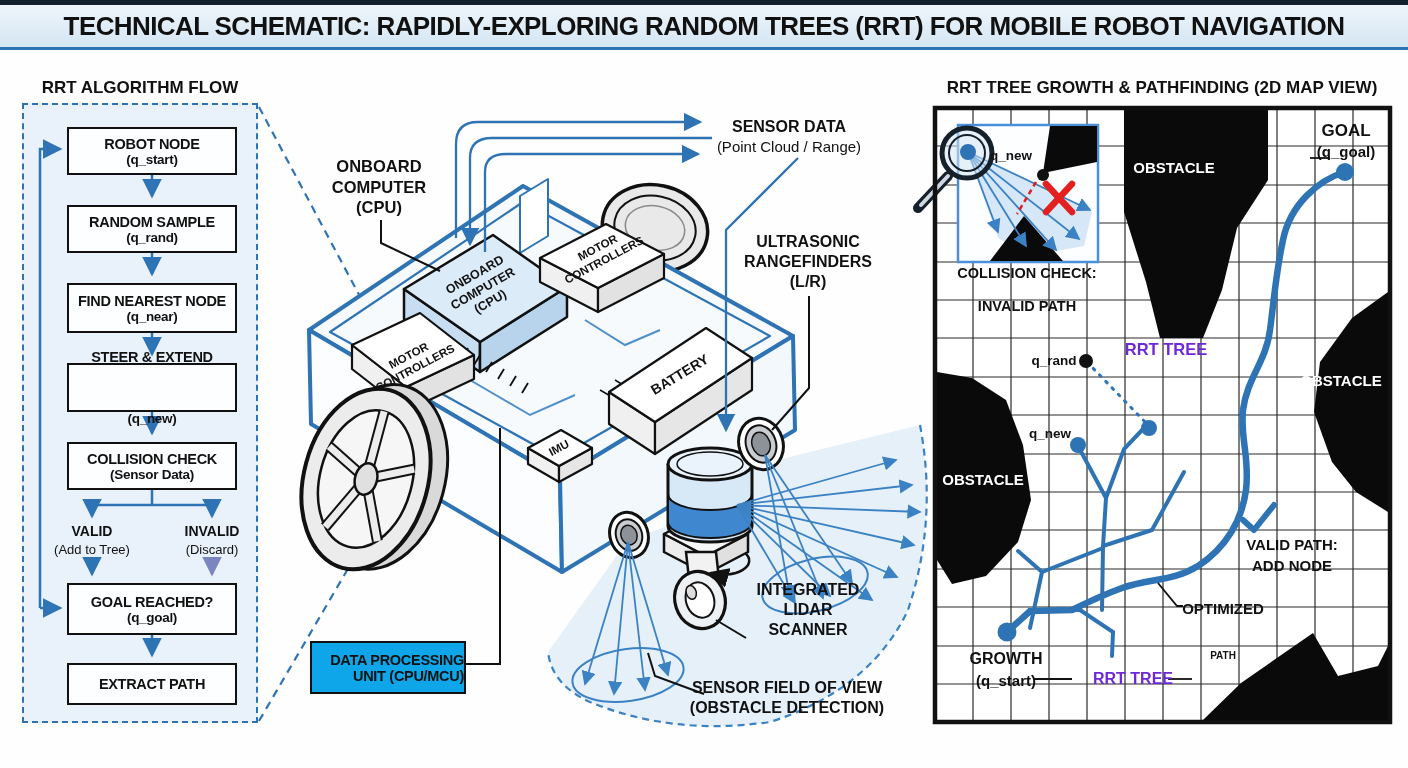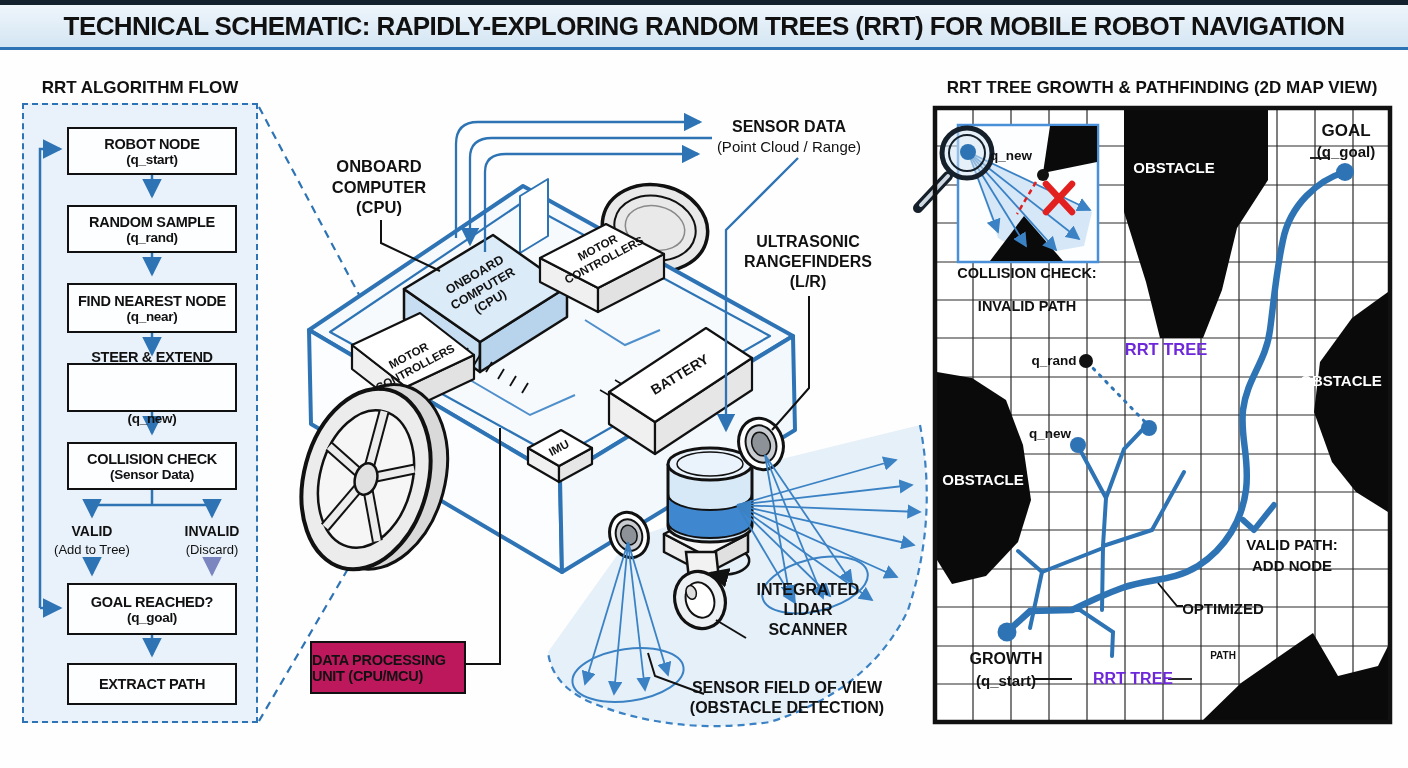--- a/index.html
+++ b/index.html
@@ -19,22 +19,22 @@
   
   .flow-panel{position:absolute;left:22px;top:103px;width:236px;height:620px;box-sizing:border-box;
               background:#e9f2fa;border:2.5px dashed #2e74b5;z-index:1;}
   .fbox{position:absolute;left:67px;width:170px;box-sizing:border-box;background:#fdfeff;
         border:2.5px solid #111;display:flex;flex-direction:column;justify-content:center;
         align-items:center;z-index:3;}
   .fbox .b1{font-size:14.5px;font-weight:bold;letter-spacing:-0.3px;}
   .fbox .b2{font-size:13.5px;font-weight:bold;letter-spacing:-0.3px;}
   .fbox .b2:empty{display:none;}
   .dpu-box{position:absolute;left:310px;top:641px;width:156px;height:53px;box-sizing:border-box;
-           background:#be185d;border:2.5px solid #111;display:flex;flex-direction:column;
-           justify-content:center;align-items:flex-start;z-index:3;}
+           background:#0ea5e9;border:2.5px solid #111;display:flex;flex-direction:column;
+           justify-content:center;align-items:flex-end;z-index:3;}
   .dpu-box div{font-size:14.5px;font-weight:bold;letter-spacing:-0.3px;}
   svg.underlay{position:absolute;left:0;top:0;z-index:2;}
 </style>
 </head>
 <body>
 
 <div class="stage">
 
   <div class="header">
     <div class="t">TECHNICAL SCHEMATIC: RAPIDLY-EXPLORING RANDOM TREES (RRT) FOR MOBILE ROBOT NAVIGATION</div>

